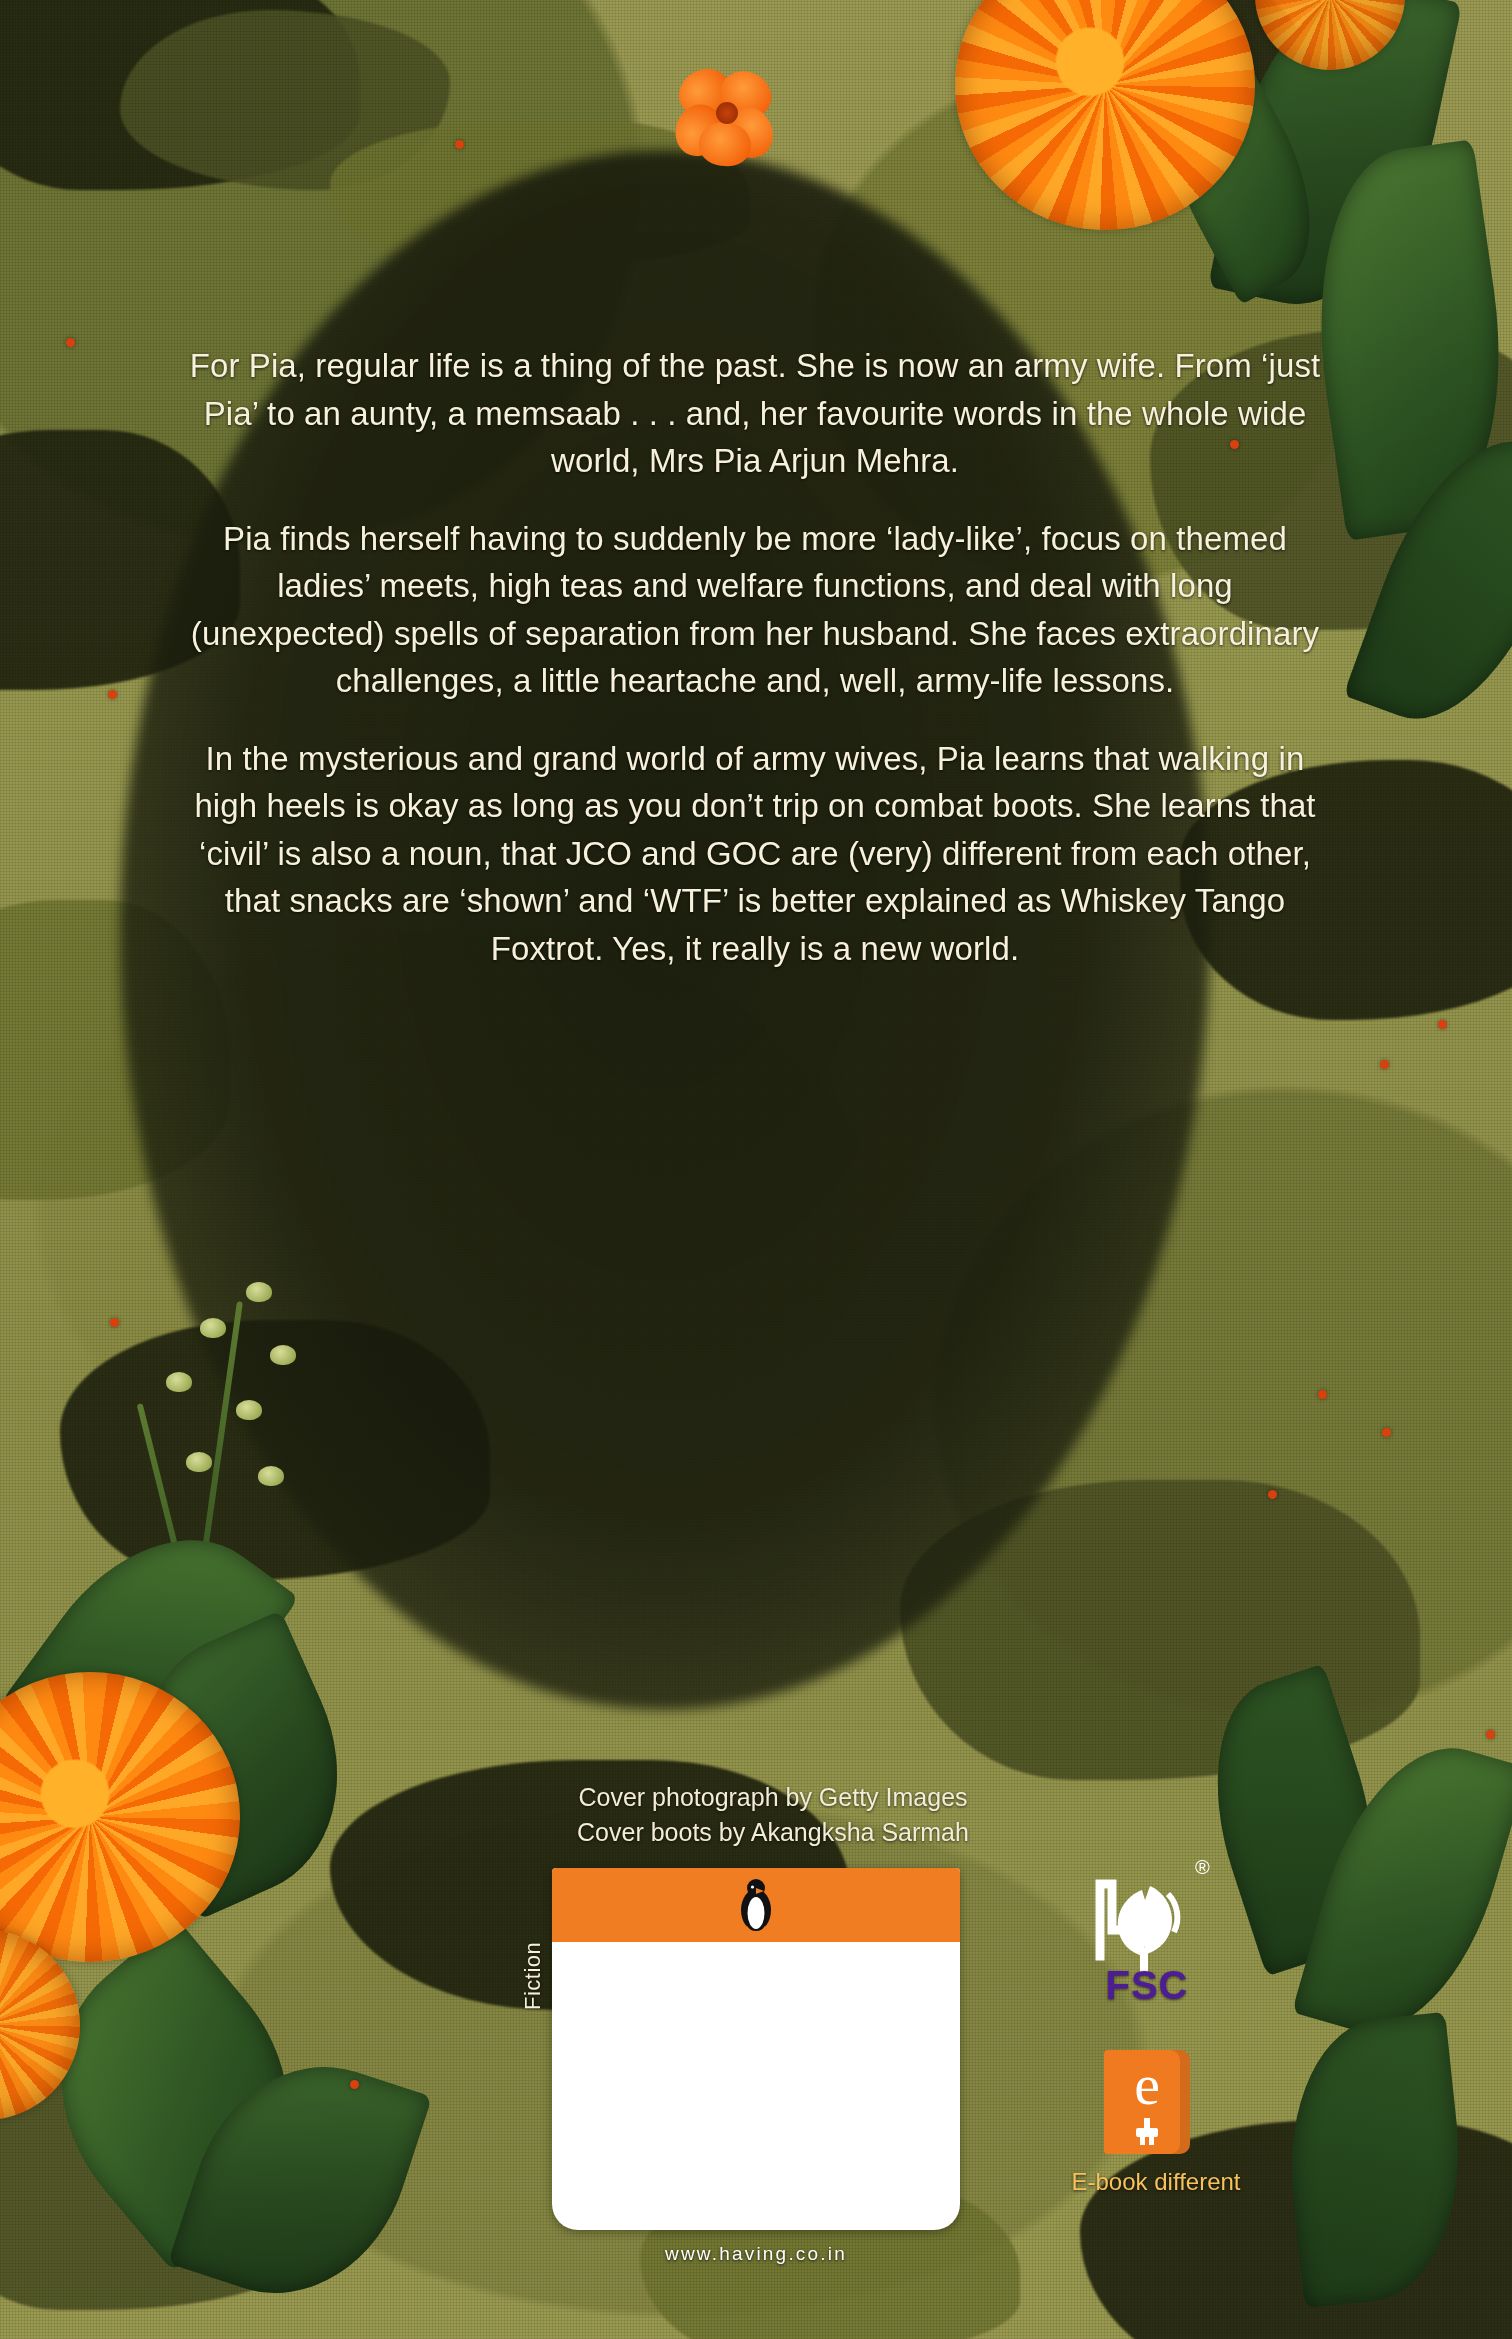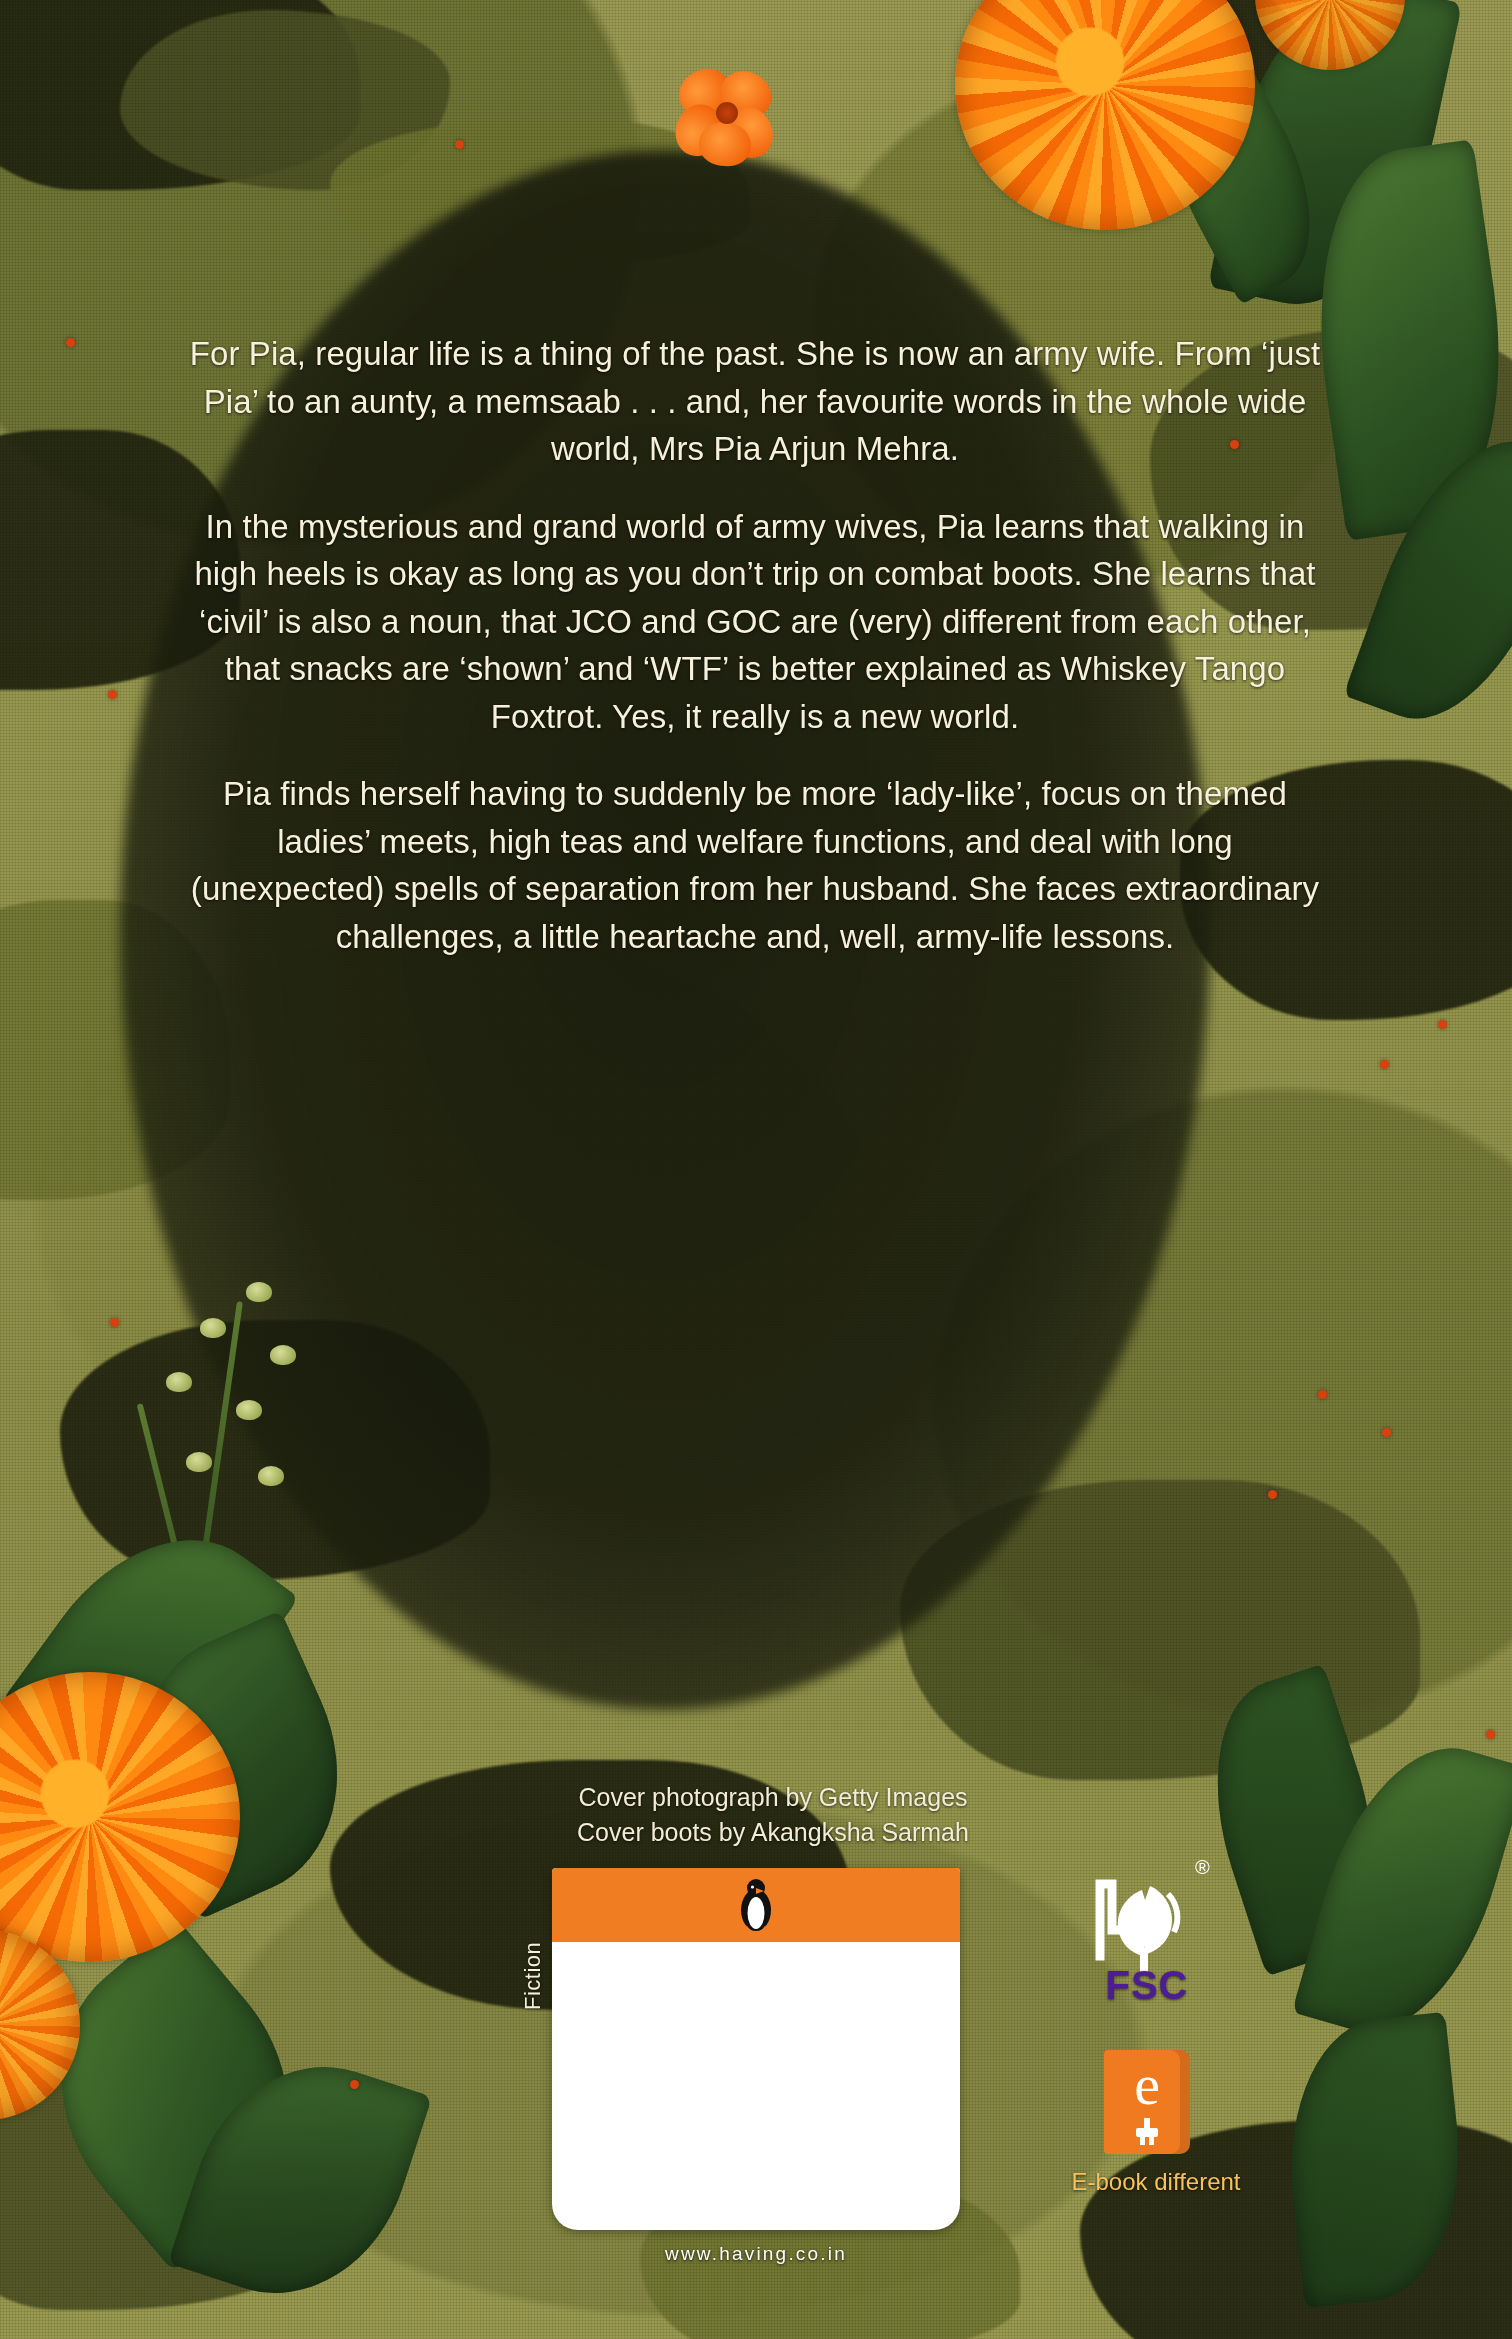--- a/index.html
+++ b/index.html
@@ -119,21 +119,21 @@
     left: 180px;
     top: 330px;
     width: 1150px;
     text-align: center;
     color: #f7f1dc;
     font-size: 33px;
     line-height: 1.44;
     letter-spacing: .1px;
     text-shadow: 0 1px 3px rgba(0,0,0,.75);
   }
-  .blurb p { margin: 0 0 30px 0; }
+  .blurb p { margin: 12px 0 30px 0; }
   .blurb p:last-child { margin-bottom: 0; }
 
   
   .credits {
     position: absolute;
     left: 0;
     right: 0;
     top: 1780px;
     text-align: center;
     color: #f3ecd8;
@@ -333,22 +333,22 @@
   <div class="dot-bud" style="left:1380px; top:1060px;"></div>
   <div class="dot-bud" style="left:110px; top:1318px;"></div>
   <div class="dot-bud" style="left:1318px; top:1390px;"></div>
   <div class="dot-bud" style="left:1382px; top:1428px;"></div>
   <div class="dot-bud" style="left:1268px; top:1490px;"></div>
   <div class="dot-bud" style="left:1486px; top:1730px;"></div>
   <div class="dot-bud" style="left:350px; top:2080px;"></div>
 
   <div class="blurb">
     <p>For Pia, regular life is a thing of the past. She is now an army wife. From ‘just Pia’ to an aunty, a memsaab . . . and, her favourite words in the whole wide world, Mrs Pia Arjun Mehra.</p>
+    <p>Pia finds herself having to suddenly be more ‘lady-like’, focus on themed ladies’ meets, high teas and welfare functions, and deal with long (unexpected) spells of separation from her husband. She faces extraordinary challenges, a little heartache and, well, army-life lessons.</p>
     <p>In the mysterious and grand world of army wives, Pia learns that walking in high heels is okay as long as you don’t trip on combat boots. She learns that ‘civil’ is also a noun, that JCO and GOC are (very) different from each other, that snacks are ‘shown’ and ‘WTF’ is better explained as Whiskey Tango Foxtrot. Yes, it really is a new world.</p>
-    <p>Pia finds herself having to suddenly be more ‘lady-like’, focus on themed ladies’ meets, high teas and welfare functions, and deal with long (unexpected) spells of separation from her husband. She faces extraordinary challenges, a little heartache and, well, army-life lessons.</p>
   </div>
 
   <div class="credits">
     <div>Cover photograph by Getty Images</div>
     <div>Cover boots by Akangksha Sarmah</div>
   </div>
 
   <div class="fiction-label">Fiction</div>
 
   <div class="isbn-block">

